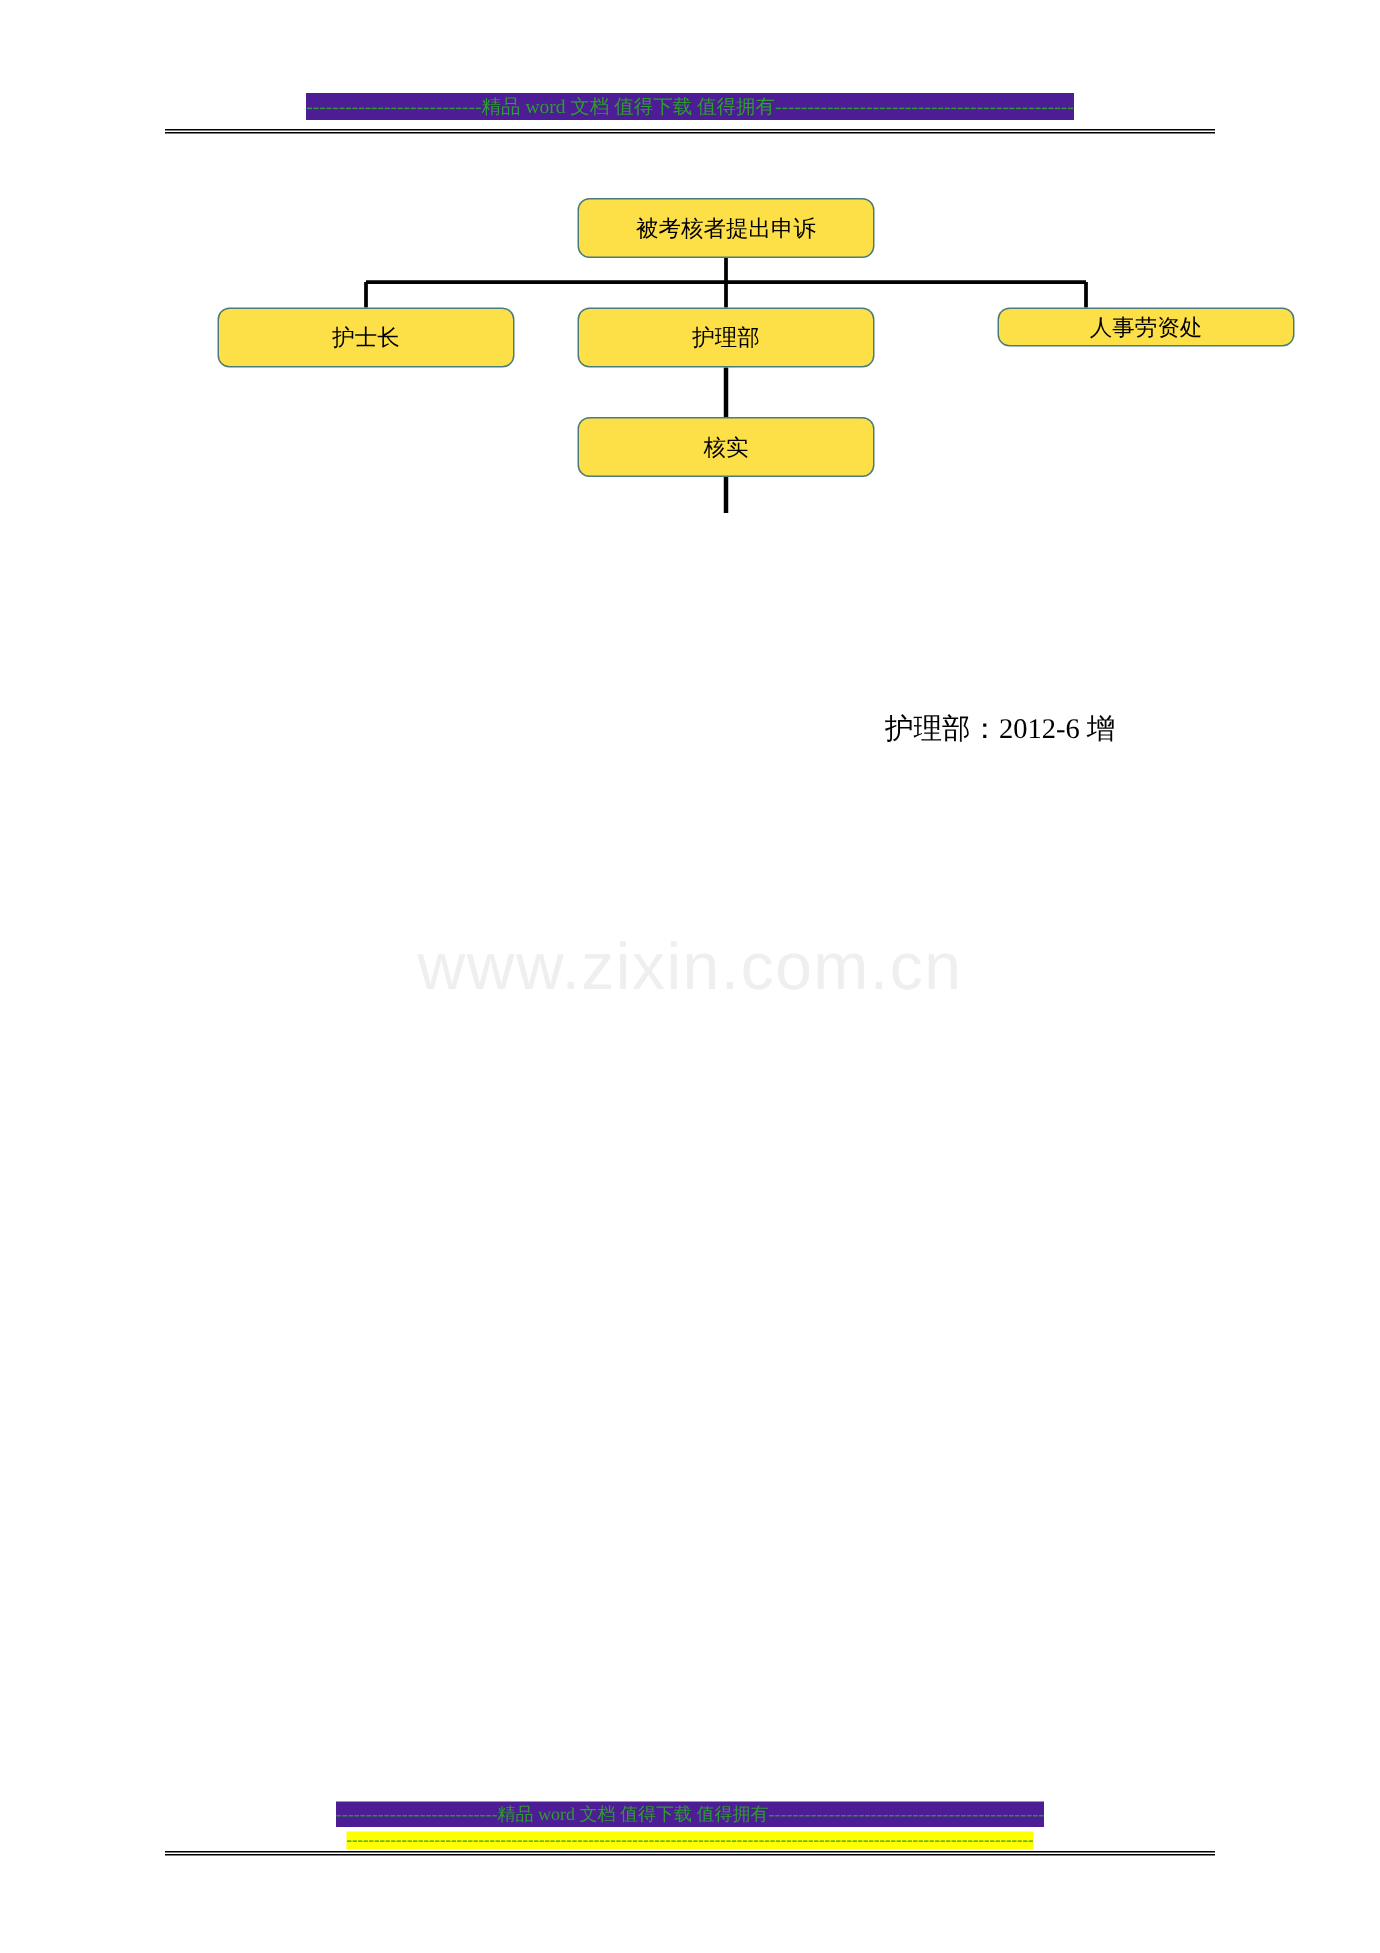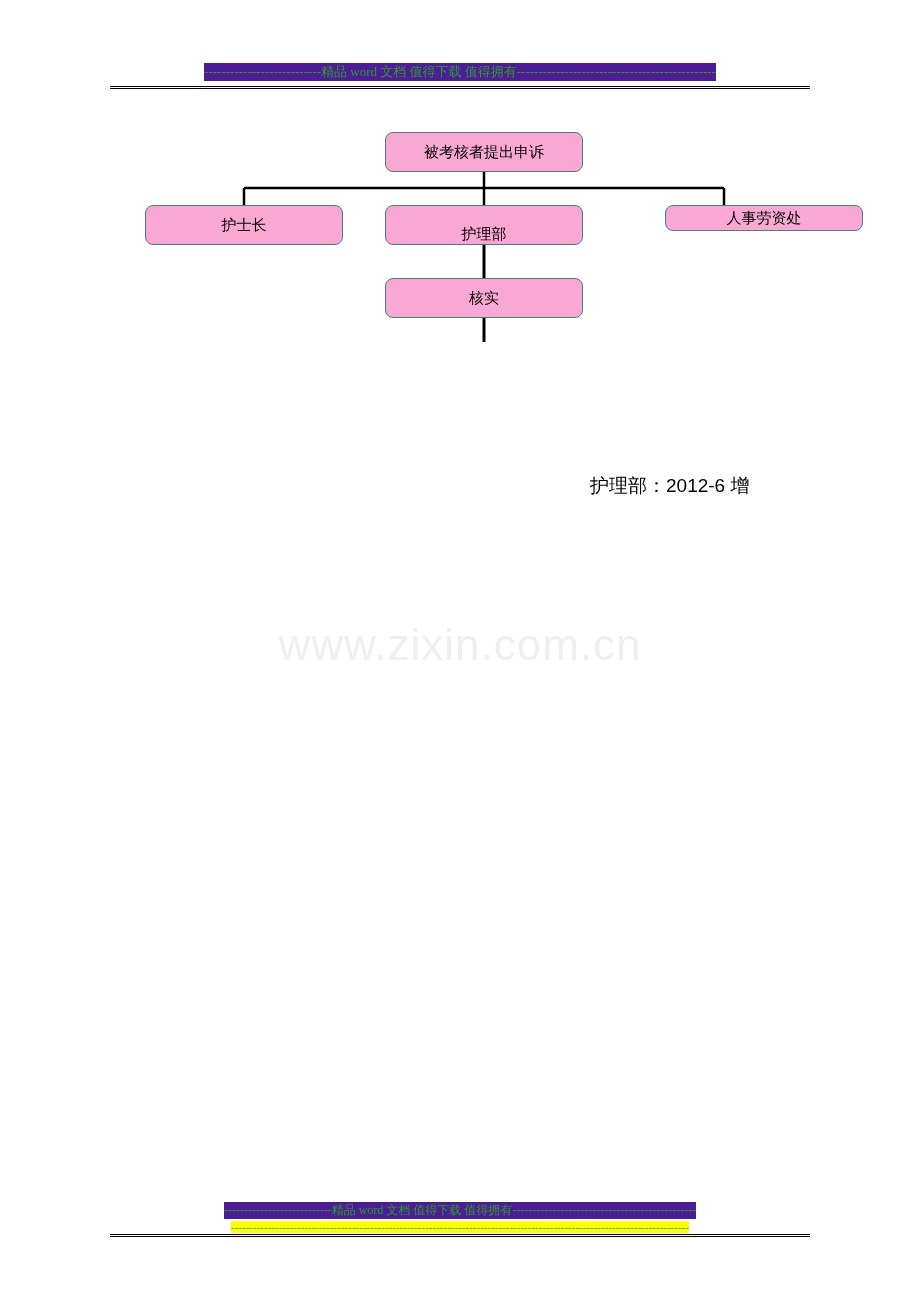--- a/index.html
+++ b/index.html
@@ -68,49 +68,49 @@
   .flowchart {
     position: absolute;
     top: 130px;
     left: 145px;
     right: 95px;
     height: 280px;
   }
 
   .node {
     position: absolute;
-    background: #f9a8d4;
+    background: #fde047;
     border: 1px solid #4a7c7d;
     border-radius: 8px;
     display: flex;
     align-items: center;
     justify-content: center;
     font-size: 15px;
     color: #000;
   }
 
   .node-top { top: 2px; left: 240px; width: 198px; height: 40px; }
   .node-l1-a { top: 75px; left: 0px; width: 198px; height: 40px; align-items: center; }
-  .node-l1-b { top: 75px; left: 240px; width: 198px; height: 40px; align-items: flex-end; }
+  .node-l1-b { top: 75px; left: 240px; width: 198px; height: 40px; }
   .node-l1-c { top: 75px; left: 480px; width: 198px; height: 26px; margin-left: 40px; }
   .node-l2 { top: 148px; left: 240px; width: 198px; height: 40px; }
   .node-l3 { top: 212px; left: 240px; width: 198px; height: 28px; border-radius: 14px; }
 
   .connectors {
     position: absolute;
     top: 0; left: 0; right: 0; bottom: 0;
     pointer-events: none;
   }
 
   .attribution {
     position: absolute;
     top: 473px;
     left: 590px;
     font-size: 19px;
-    font-family: Liberation Sans, sans-serif;
+    font-family: Liberation Serif, serif;
     color: #000;
   }
 
   .watermark {
     position: absolute;
     top: 620px;
     left: 0;
     right: 0;
     text-align: center;
     font-size: 44px;

